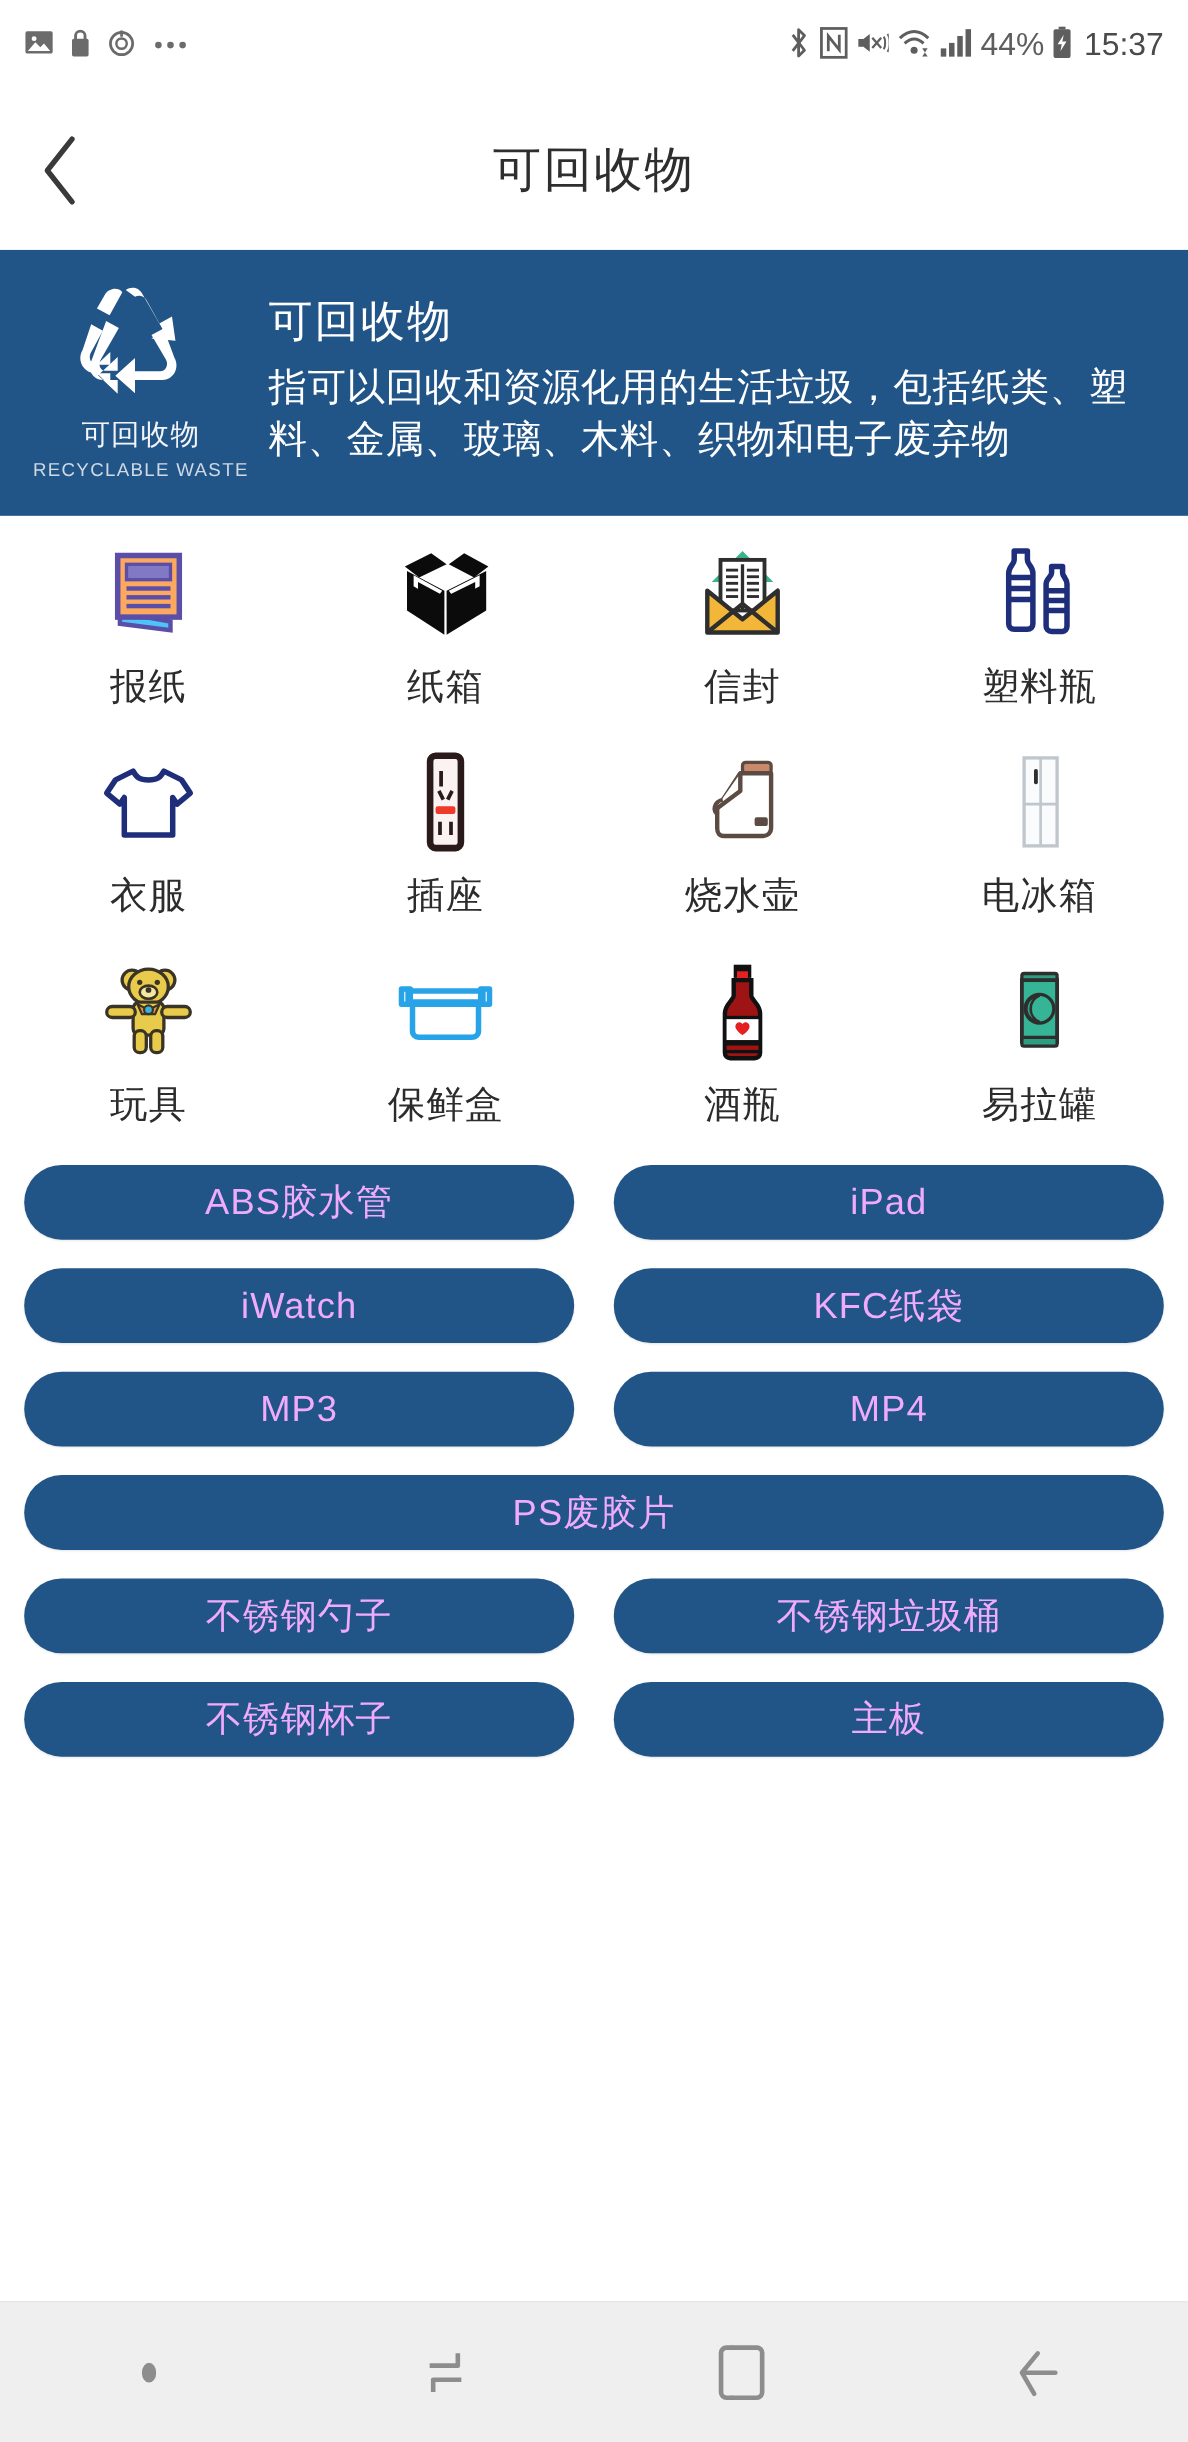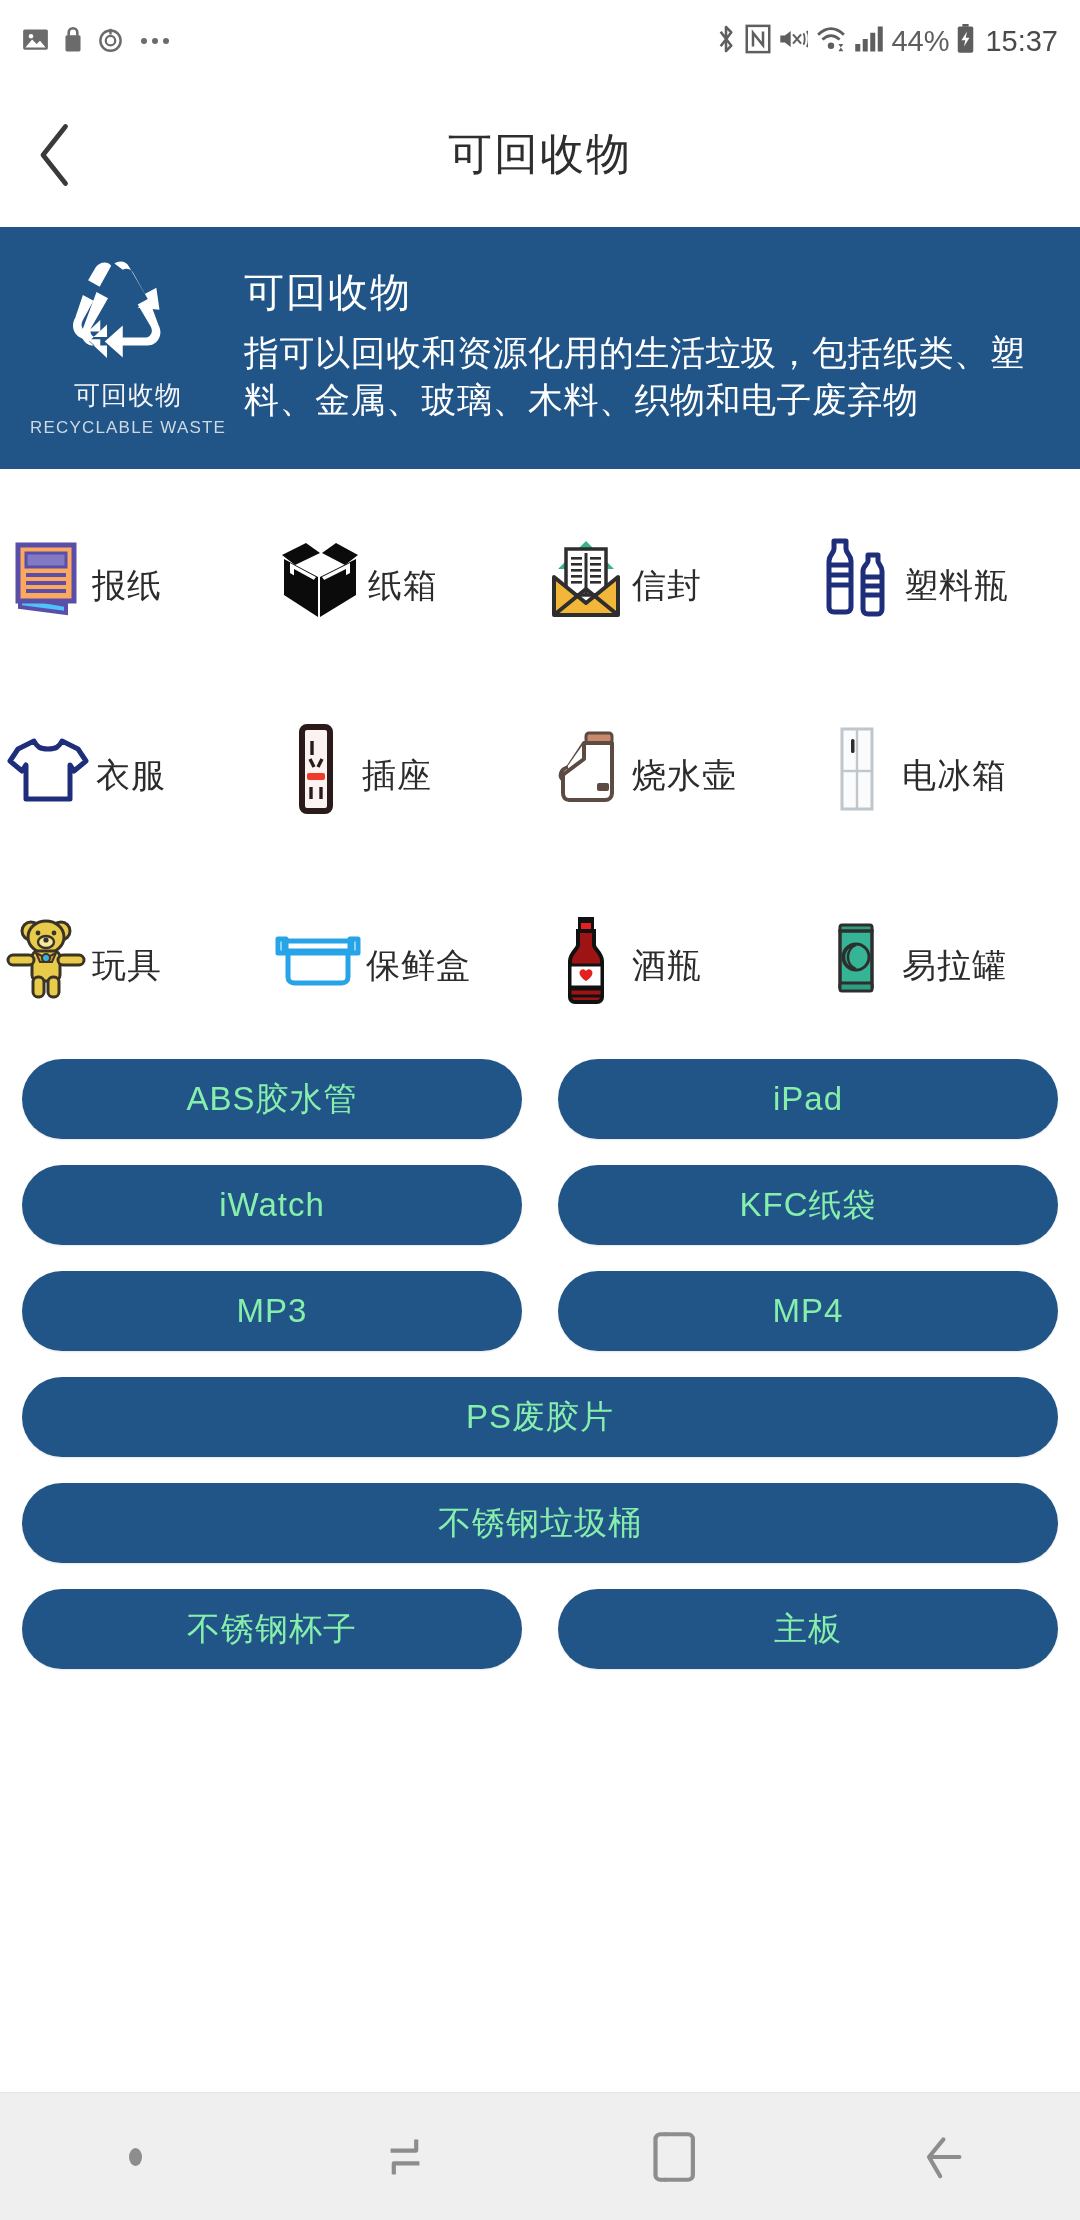--- a/index.html
+++ b/index.html
@@ -33,31 +33,31 @@
   .recycle-svg{display:block;}
   .banner-left-cn{color:#f2f4f7;font-size:26px;margin-top:7px;letter-spacing:1px;}
   .banner-left-en{color:#cfd9e4;font-size:17px;margin-top:5px;letter-spacing:1.2px;}
   .banner-right{flex:1;display:flex;flex-direction:column;justify-content:center;padding-left:16px;}
   .banner-title{color:#ffffff;font-size:40px;line-height:1;letter-spacing:2px;}
   .banner-desc{color:#ffffff;font-size:35px;line-height:1.33;margin-top:18px;letter-spacing:0.5px;}
 
   
   .grid{flex:0 0 auto;padding:8px 0 6px;background:#fff;}
   .grid-row{display:flex;height:190px;}
-  .grid-cell{flex:1;display:flex;flex-direction:row;align-items:center;justify-content:flex-start;padding-top:14px;cursor:pointer;}
+  .grid-cell{flex:1;display:flex;flex-direction:column;align-items:center;justify-content:flex-start;padding-top:14px;cursor:pointer;}
   .grid-ico{height:96px;display:flex;align-items:center;justify-content:center;}
   .grid-label{font-size:34px;color:#2c2c2c;margin-top:14px;letter-spacing:1px;}
 
   
   .pills{flex:1 1 auto;padding:6px 22px 0;box-sizing:border-box;background:#fff;overflow:hidden;}
   .pill-row{display:flex;gap:36px;margin-bottom:26px;}
   .pill{
-    flex:1;height:80px;border-radius:44px;background:#215487;
+    flex:1;height:68px;border-radius:44px;background:#215487;
     display:flex;align-items:center;justify-content:center;
-    color:#86efac;font-size:33px;letter-spacing:1px;cursor:pointer;
+    color:#f0abfc;font-size:33px;letter-spacing:1px;cursor:pointer;
     box-shadow:0 1px 2px rgba(0,0,0,0.10);
   }
 
   
   .navbar{flex:0 0 127px;background:#efefef;display:flex;align-items:center;border-top:1px solid #e4e4e4;}
   .nav-cell{flex:1;display:flex;align-items:center;justify-content:center;height:100%;cursor:pointer;}
   .nav-dot{width:13px;height:18px;border-radius:50%;background:#8d8d8d;}
 </style>
 </head>
 <body>
@@ -366,20 +366,21 @@
       <div class="pill">KFC纸袋</div>
     </div>
     <div class="pill-row">
       <div class="pill">MP3</div>
       <div class="pill">MP4</div>
     </div>
     <div class="pill-row">
       <div class="pill">PS废胶片</div>
     </div>
     <div class="pill-row">
+      <div class="pill">不锈钢勺子</div>
       <div class="pill">不锈钢垃圾桶</div>
     </div>
     <div class="pill-row">
       <div class="pill">不锈钢杯子</div>
       <div class="pill">主板</div>
     </div>
   </div>
 
   <div class="navbar">
     <div class="nav-cell">

